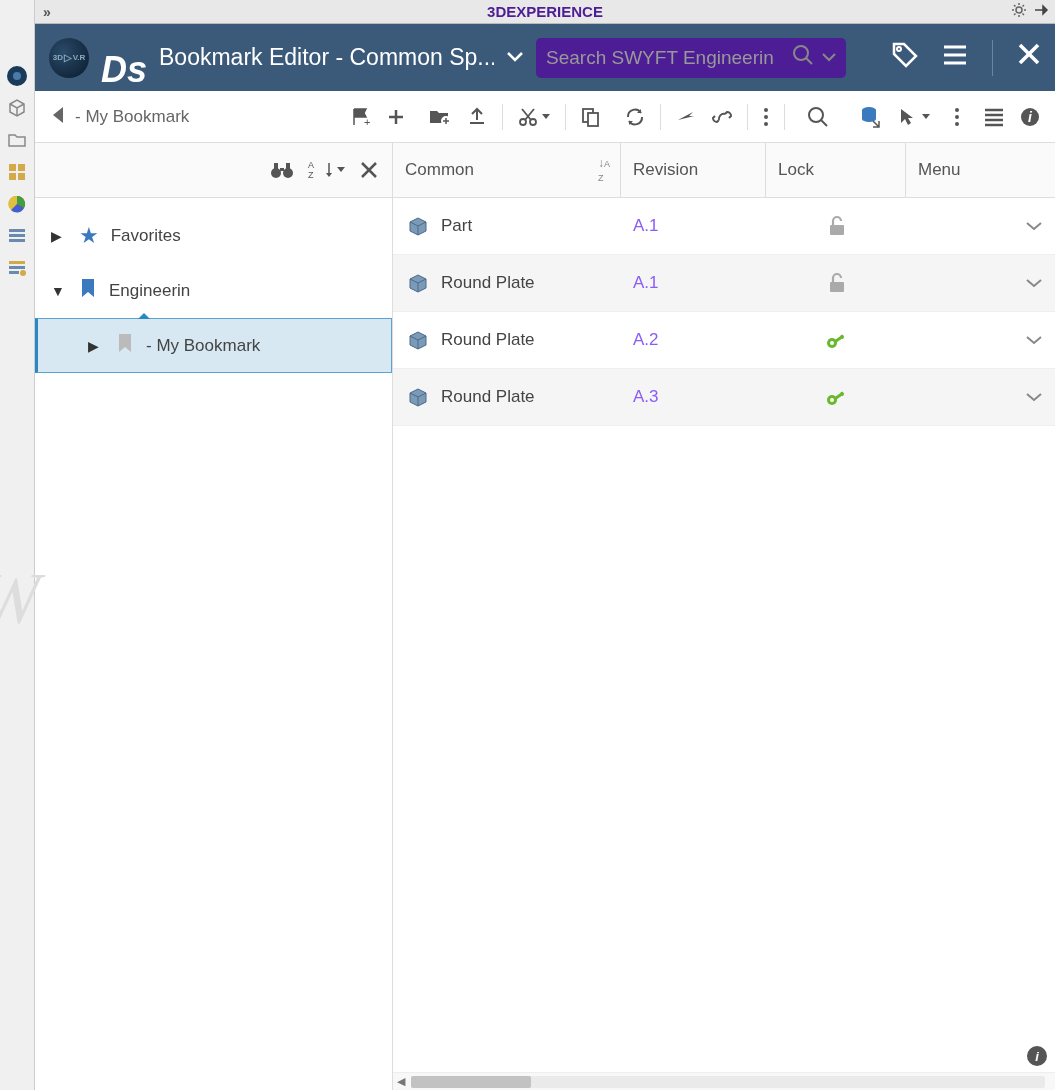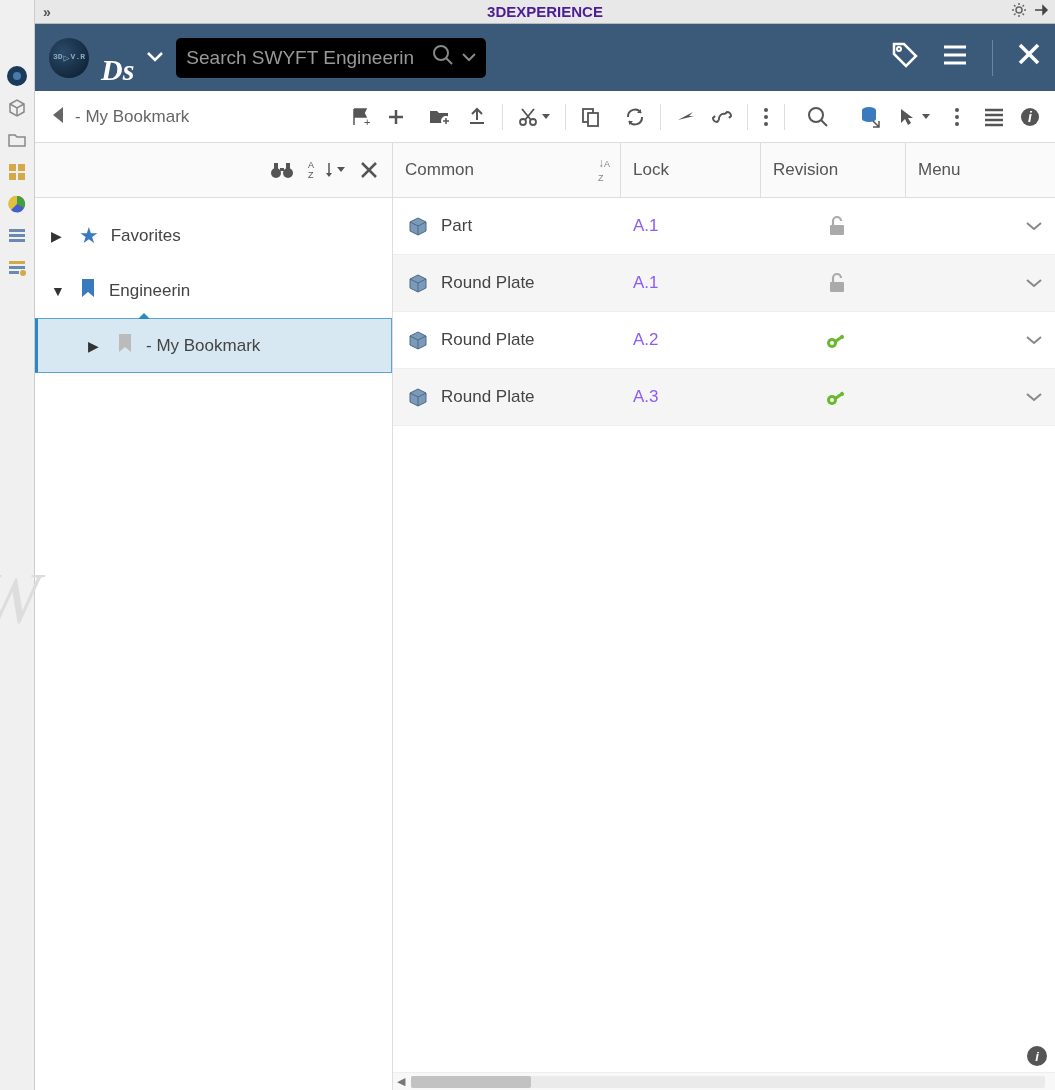--- a/index.html
+++ b/index.html
@@ -18,25 +18,25 @@
   
   .titlebar { height: 24px; background: #e8e8e8; display: flex; align-items: center; border-bottom: 1px solid #bbb; position: relative; }
   .titlebar .chevrons { margin-left: 8px; font-weight: bold; color: #555; cursor: pointer; }
   .titlebar .title { position: absolute; left: 50%; transform: translateX(-50%); font-weight: bold; font-size: 15px; color: #4c1d95; }
   .titlebar .title-right { margin-left: auto; display: flex; align-items: center; gap: 6px; padding-right: 6px; }
   .titlebar .title-right span { cursor: pointer; color: #555; font-size: 16px; }
   
   
   .app-header { height: 67px; background: #3b5a7a; display: flex; align-items: center; padding: 0 14px; gap: 12px; }
   .compass { width: 40px; height: 40px; border-radius: 50%; background: radial-gradient(circle at 35% 35%, #2a4a6a, #0a1a2a); display: flex; align-items: center; justify-content: center; color: #8ab; font-size: 8px; font-weight: bold; cursor: pointer; }
-  .compass-inner { display:flex; align-items:flex-start; gap:1px;font-family:Liberation Mono, monospace; }
-  .ds-logo { color: #fff; font-size: 30px; font-style: italic; font-weight: bold; font-family: Liberation Serif, serif; margin-top: 24px; }
+  .compass-inner { display:flex; align-items:center; gap:1px; }
+  .ds-logo { color: #fff; font-size: 36px; font-style: italic; font-weight: bold; font-family: Liberation Sans, sans-serif; margin-top: 24px; }
   .app-title { color: #fff; font-size: 23px; flex-shrink: 1; white-space: nowrap; overflow: hidden; text-overflow: clip; max-width: 335px; }
   .app-title-caret { color: #fff; font-size: 18px; cursor: pointer; }
-  .search-box { flex: 0 0 310px; height: 40px; background: #000000; border-radius: 5px; display: flex; align-items: center; padding: 0 10px; gap: 8px; }
+  .search-box { flex: 0 0 310px; height: 40px; background: #4c1d95; border-radius: 5px; display: flex; align-items: center; padding: 0 10px; gap: 8px; }
   .search-box input { border: none; outline: none; flex: 1; font-size: 19px; color: #888; background: transparent; width: 100%; }
   .search-box input::placeholder { color: #999; }
   .search-mag { color: #888; font-size: 20px; cursor: pointer; }
   .search-caret { color: #888; font-size: 16px; cursor: pointer; }
   .hdr-icons { display: flex; align-items: center; gap: 24px; margin-left: auto; }
   .hdr-icons .hdr-icon { color: #fff; font-size: 26px; cursor: pointer; font-weight: bold; }
   .vdiv { width: 1px; height: 36px; background: #6a85a0; }
   
   
   .toolbar { height: 52px; border-bottom: 1px solid #ddd; display: flex; align-items: center; padding: 0 14px; gap: 14px; background: #fff; }
@@ -182,20 +182,21 @@
 
     <div class="app-header">
       <div class="compass">
         <div class="compass-inner">
             <span>3D</span>
             <span style="font-size:10px">▷</span>
             <span>V.R</span>
           </div>
       </div>
       <span class="ds-logo">Ds</span>
+      <span class="app-title">Bookmark Editor - Common Sp...</span>
       <span class="app-title-caret">
         <svg width="18" height="12">
             <path d="M2 2 L9 9 L16 2" fill="none" stroke="#fff" stroke-width="2.5"></path>
           </svg>
       </span>
       <div class="search-box">
         <input type="text" placeholder="Search SWYFT Engineerin" style="">
         <span class="search-mag">
           <svg width="22" height="22">
               <circle cx="9" cy="9" r="7" fill="none" stroke="#888" stroke-width="2"></circle>
@@ -415,25 +416,25 @@
           </div>
         </div>
       </div>
 
       <div class="table-panel">
         <div class="thead">
           <div class="th th-title">
             <span>Common</span>
             <span class="sort-glyph">↓<span style="font-size:9px">A<br>Z</span></span>
           </div>
+          <div class="th th-rev">
+              <span>Revision</span>
+            </div>
           <div class="th th-lock">
               <span>Lock</span>
-            </div>
-          <div class="th th-rev">
-              <span>Revision</span>
             </div>
           <div class="th th-menu">
               <span>Menu</span>
             </div>
         </div>
         <div class="tbody" id="tbody">
             <div class="trow">
               <div class="td td-title">
                 <span class="part-icon">
                   <svg width="26" height="26">

